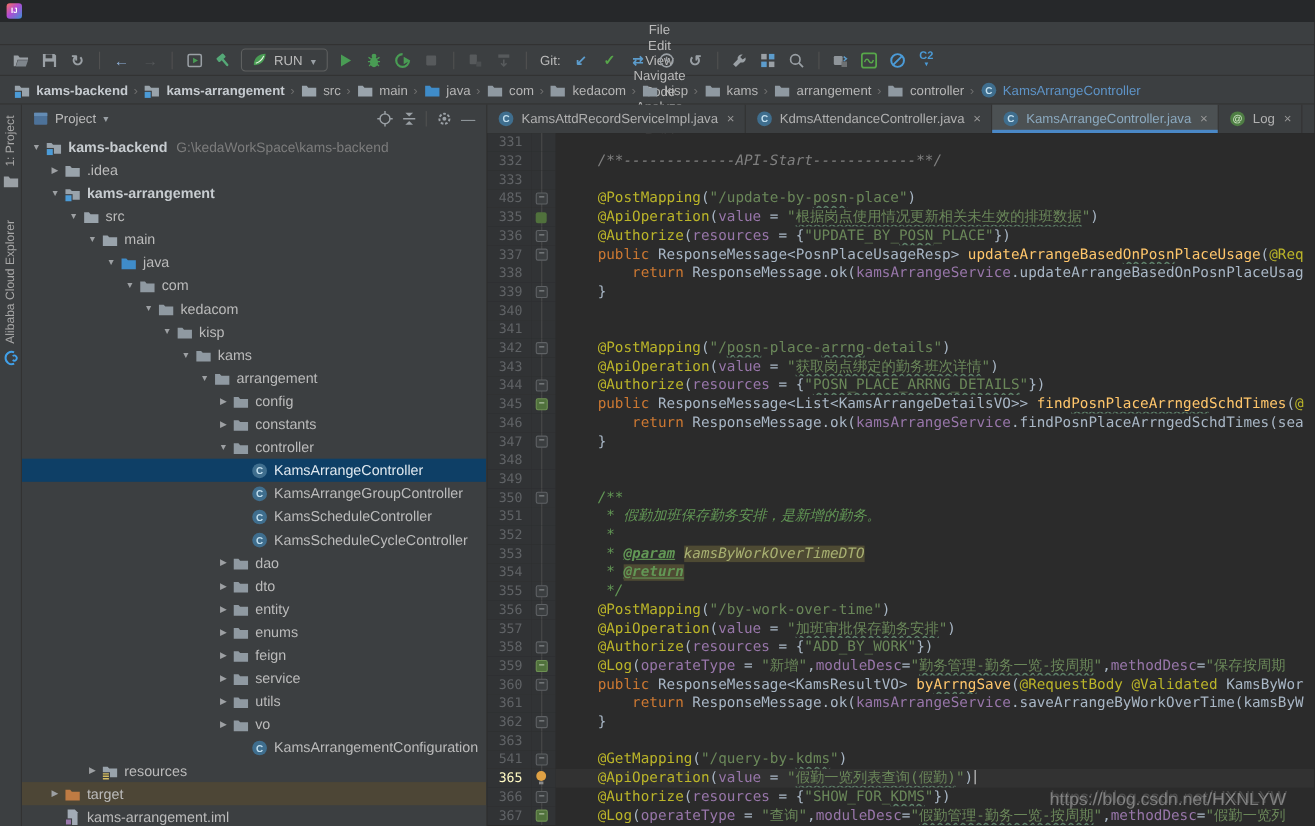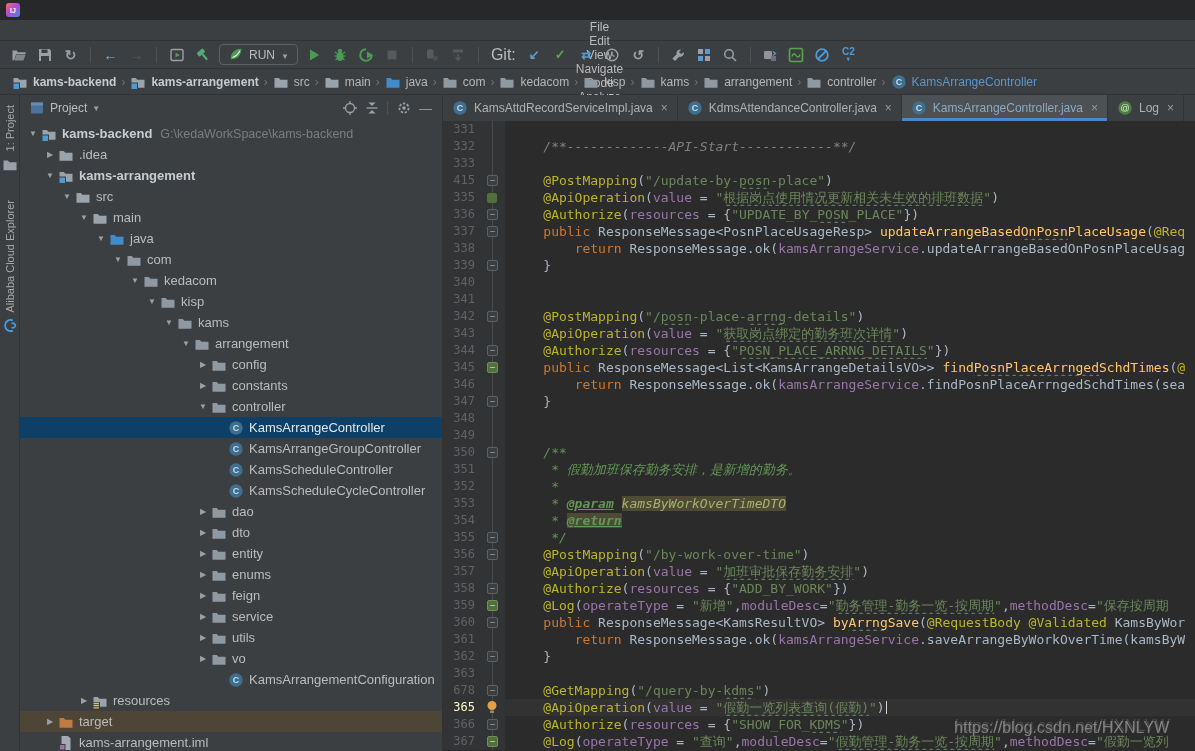--- a/index.html
+++ b/index.html
@@ -14,21 +14,21 @@
 
   .menubar { height:21px; background:#3c3f41; border-bottom:1px solid #323232;
     display:flex; align-items:center; color:#bbb; font-size:12px; padding-left:4px;flex-direction:column; }
   .menubar .mi { padding:0 8px; }
 
   .toolbar { height:28px; background:#3c3f41; border-bottom:1px solid #323232;
     display:flex; align-items:center; padding:0 9px; gap:7px; }
   .tbi { width:19px; height:19px; display:flex; align-items:center; justify-content:center; flex:none; }
   .tbi .ic { display:flex; align-items:center; justify-content:center; }
   .tbdiv { width:1px; height:16px; background:#515151; margin:0 3px; flex:none; }
-  .tblabel { color:#bbb; font-size:16px; padding:0 2px; }
+  .tblabel { color:#bbb; font-size:12px; padding:0 2px; }
   .combo { display:flex; align-items:center; gap:6px; border:1px solid #5e6060; border-radius:4px;
     height:21px; padding:0 8px; color:#bbb; font-size:12px; }
 
   .navbar { height:26px; background:#3c3f41; border-bottom:1px solid #323232;
     display:flex; align-items:center; padding:0 10px; font-size:12px; color:#b6b6b6;
     white-space:nowrap; overflow:hidden; }
   .crumb { display:flex; align-items:center; gap:5px; padding:0 2px; flex:none; }
   .crumb.bold .clabel { font-weight:bold; color:#c6cbd0; }
   .crumb.current .clabel { color:#5e94c8; }
   .csep { color:#6e6e6e; font-size:12px; margin:0 3px; flex:none; }
@@ -835,21 +835,21 @@
           <span class="ln">332</span>
           <span class="fc"></span>
           <span class="code"><span class="t-c">    /**-------------API-Start------------**/</span></span>
         </div>
         <div class="row">
           <span class="ln">333</span>
           <span class="fc"></span>
           <span class="code"></span>
         </div>
         <div class="row">
-          <span class="ln">415</span>
+          <span class="ln">485</span>
           <span class="fc">
             <span class="fm">−</span>
           </span>
           <span class="code"><span class="t-d">    </span><span class="t-a">@PostMapping</span><span class="t-d">(</span><span class="t-s">"/update-by-</span><span class="t-s t-w">posn</span><span class="t-s">-place"</span><span class="t-d">)</span></span>
         </div>
         <div class="row">
           <span class="ln">335</span>
           <span class="fc">
             <span class="gsq"></span>
           </span>
@@ -1017,21 +1017,21 @@
             <span class="fm">−</span>
           </span>
           <span class="code"><span class="t-d">    }</span></span>
         </div>
         <div class="row">
           <span class="ln">363</span>
           <span class="fc"></span>
           <span class="code"></span>
         </div>
         <div class="row">
-          <span class="ln">678</span>
+          <span class="ln">541</span>
           <span class="fc">
             <span class="fm">−</span>
           </span>
           <span class="code"><span class="t-d">    </span><span class="t-a">@GetMapping</span><span class="t-d">(</span><span class="t-s">"/query-by-</span><span class="t-s t-w">kdms</span><span class="t-s">"</span><span class="t-d">)</span></span>
         </div>
         <div class="row cur">
           <span class="ln">365</span>
           <span class="fc">
             <span class="bulbw"><svg width="12" height="14" viewBox="0 0 12 14" xmlns="http://www.w3.org/2000/svg">
                 <circle cx="6" cy="5.5" r="4.5" fill="#dfa144"></circle>

